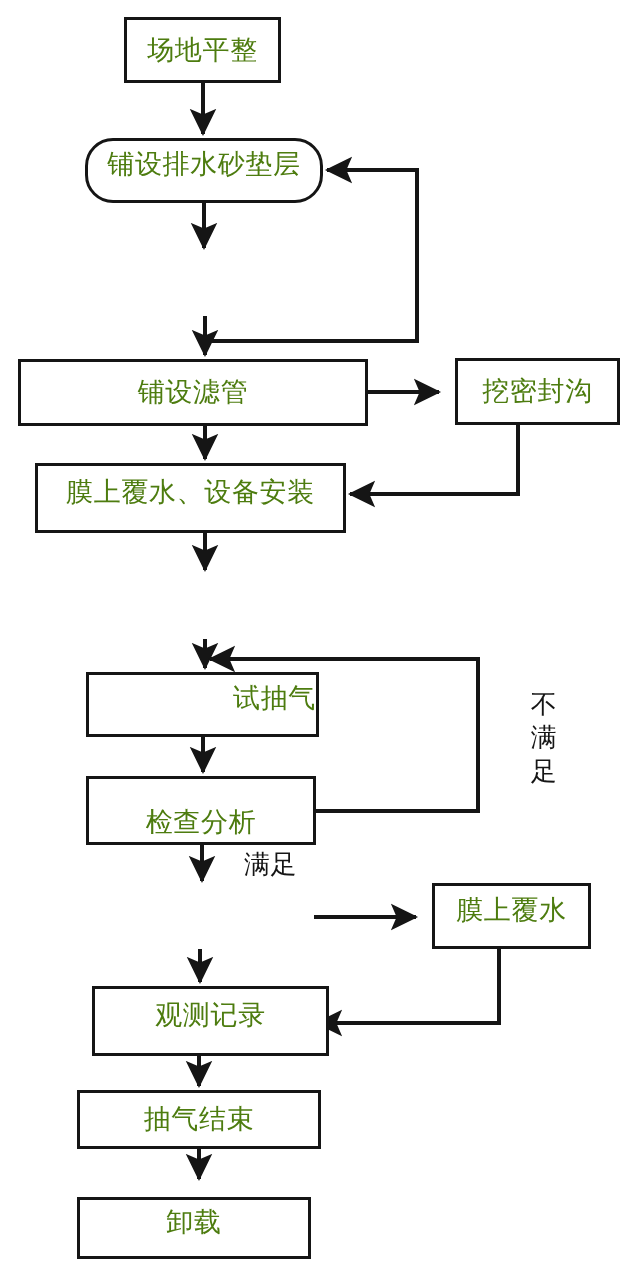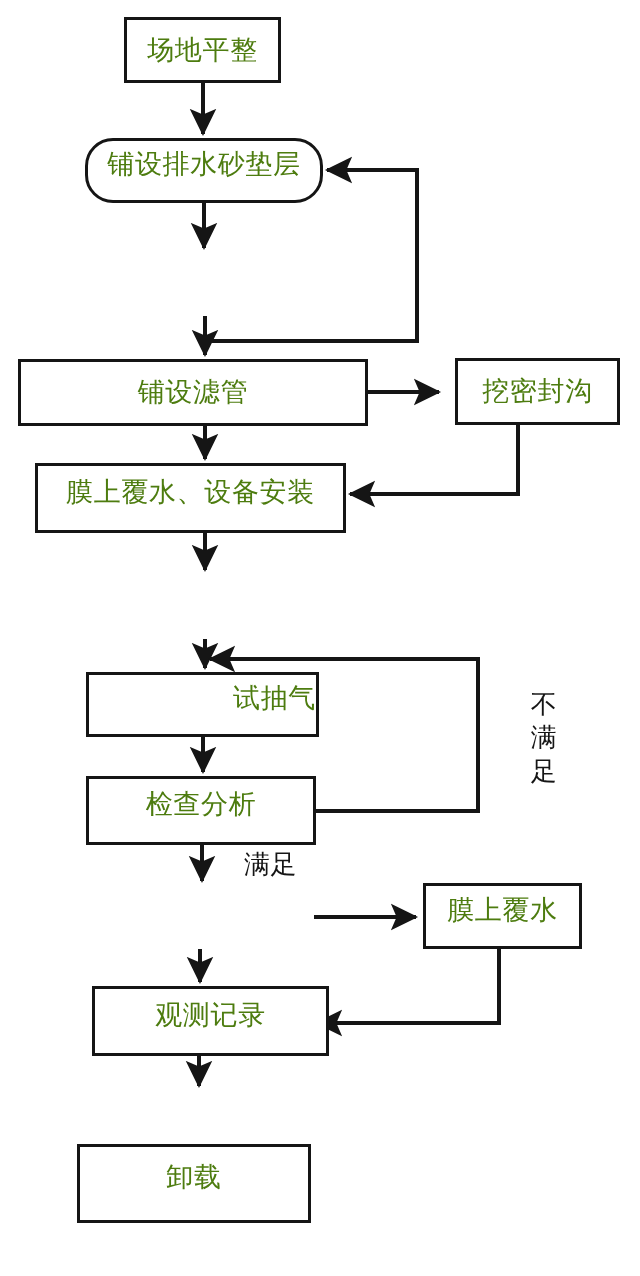--- a/index.html
+++ b/index.html
@@ -127,29 +127,32 @@
   </div>
   <div class="node" style="left: 428px; top: 358px; width: 165px; height: 67px; margin-left: 27px;">
     <span class="node-label">挖密封沟</span>
   </div>
   <div class="node tall" style="left: 35px; top: 463px; width: 311px; height: 70px;">
     <span class="node-label">膜上覆水、设备安装</span>
   </div>
   <div class="node tall" style="left: 86px; top: 672px; width: 233px; height: 65px; justify-content: flex-end;">
     <span class="node-label">试抽气</span>
   </div>
-  <div class="node tall" style="left: 86px; top: 776px; width: 230px; height: 69px;">
+  <div class="node tall" style="left: 86px; top: 776px; width: 230px; height: 69px; align-items: flex-end;">
     <span class="node-label">检查分析</span>
   </div>
-  <div class="node tall" style="left: 423px; top: 883px; width: 159px; height: 66px;">
+  <div class="node tall" style="left: 432px; top: 883px; width: 159px; height: 66px;">
     <span class="node-label">膜上覆水</span>
   </div>
   <div class="node tall" style="left: 76px; top: 986px; width: 237px; height: 70px; margin-left: 16px;">
     <span class="node-label">观测记录</span>
   </div>
-  <div class="node tall" style="left: 77px; top: 1144px; width: 234px; height: 79px;">
+  <div class="node" style="left: 77px; top: 1090px; width: 244px; height: 59px;">
+    <span class="node-label">抽气结束</span>
+  </div>
+  <div class="node tall" style="left: 77px; top: 1197px; width: 234px; height: 62px;">
     <span class="node-label">卸载</span>
   </div>
 
   <div class="edge-label vertical" style="left: 529px; top: 688px;">不满足</div>
   <div class="edge-label" style="left: 244px; top: 852px; text-align: right;">满足</div>
 
 </div>
 
 </body></html>

